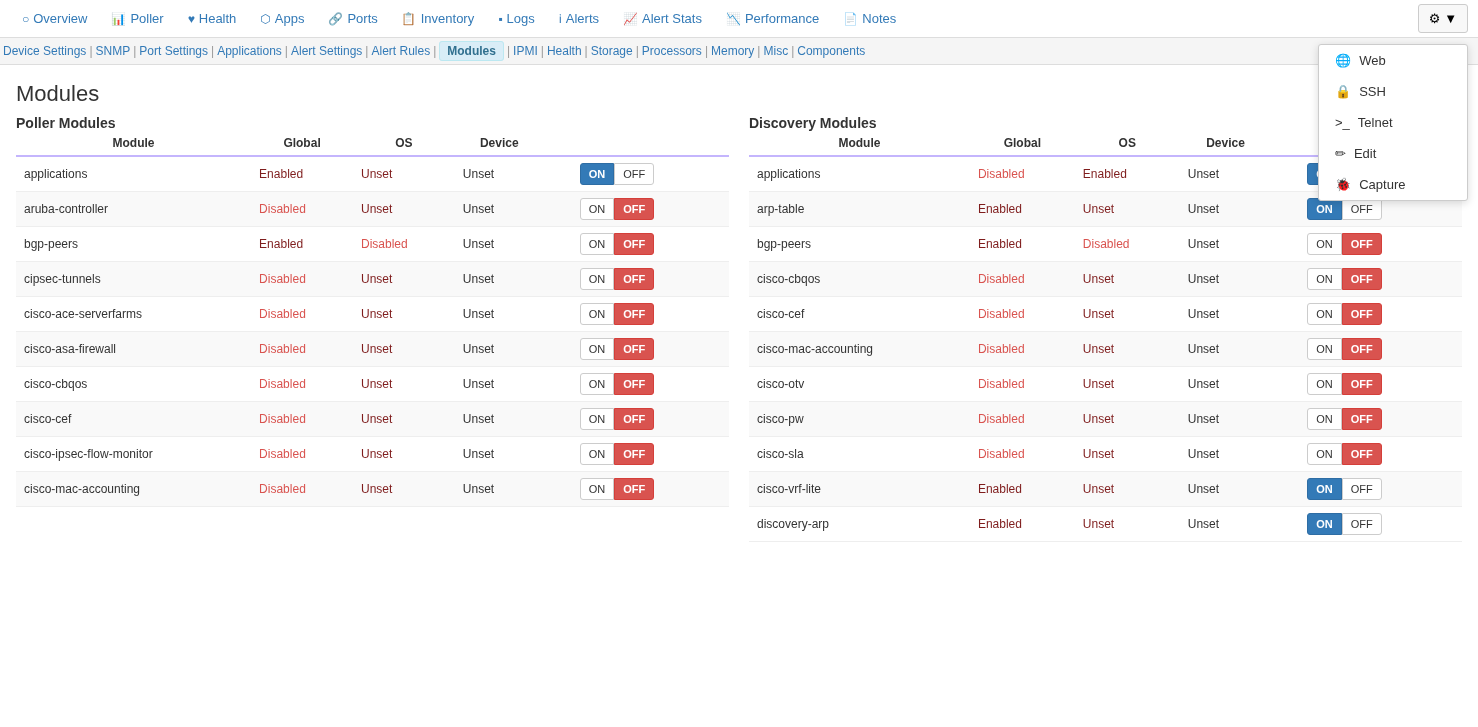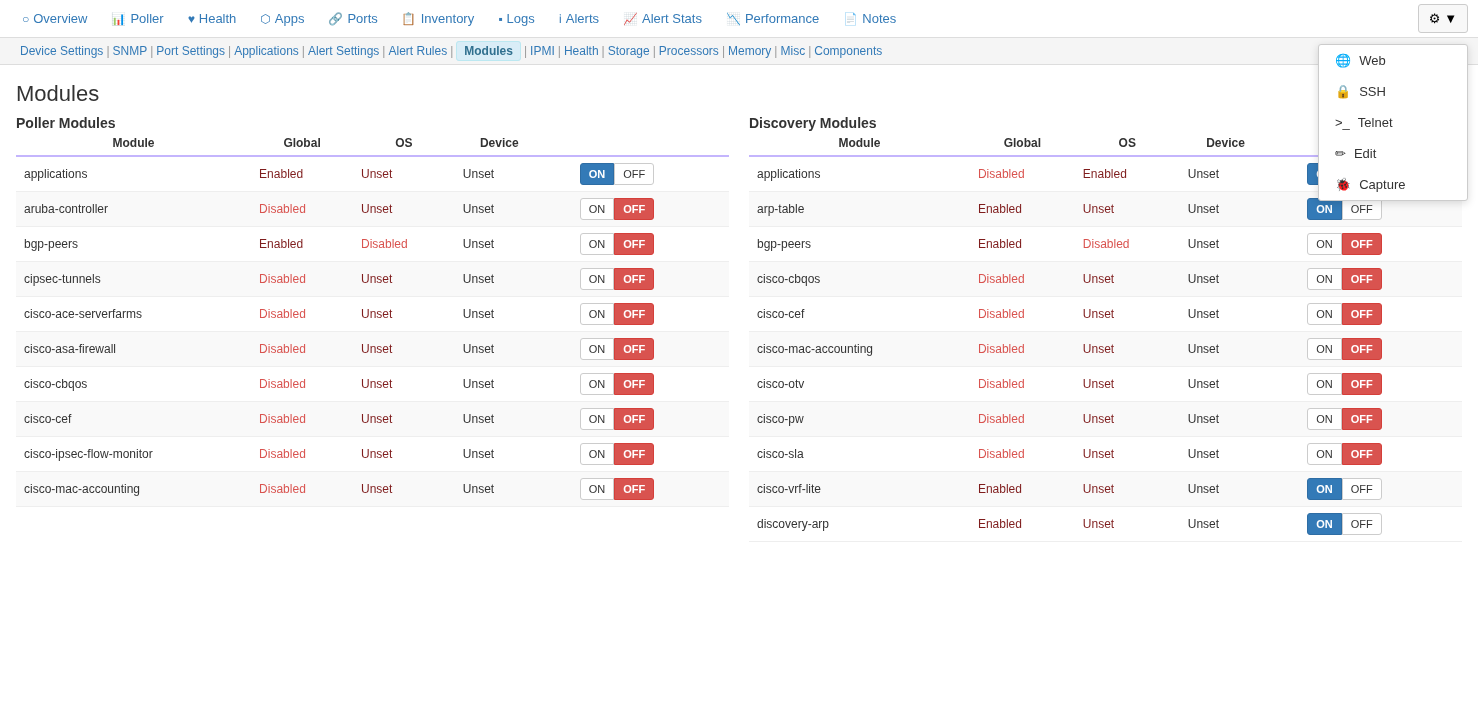--- a/index.html
+++ b/index.html
@@ -26,21 +26,21 @@
       padding: 6px 10px;
       cursor: pointer;
       display: flex; align-items: center; gap: 4px;
       font-size: 13px;
     }
 
     
     .secondary-nav {
       background: #f5f5f5;
       border-bottom: 1px solid #ddd;
-      padding: 6px 20px;
+      padding: 6px 3px;
       font-size: 12px;
     }
     .secondary-nav a {
       color: #337ab7; text-decoration: none;
     }
     .secondary-nav .sep { color: #999; margin: 0 3px; }
     .secondary-nav .active {
       background: #d9edf7; border: 1px solid #bce8f1;
       border-radius: 3px; padding: 2px 7px; color: #31708f; font-weight: bold;
     }

